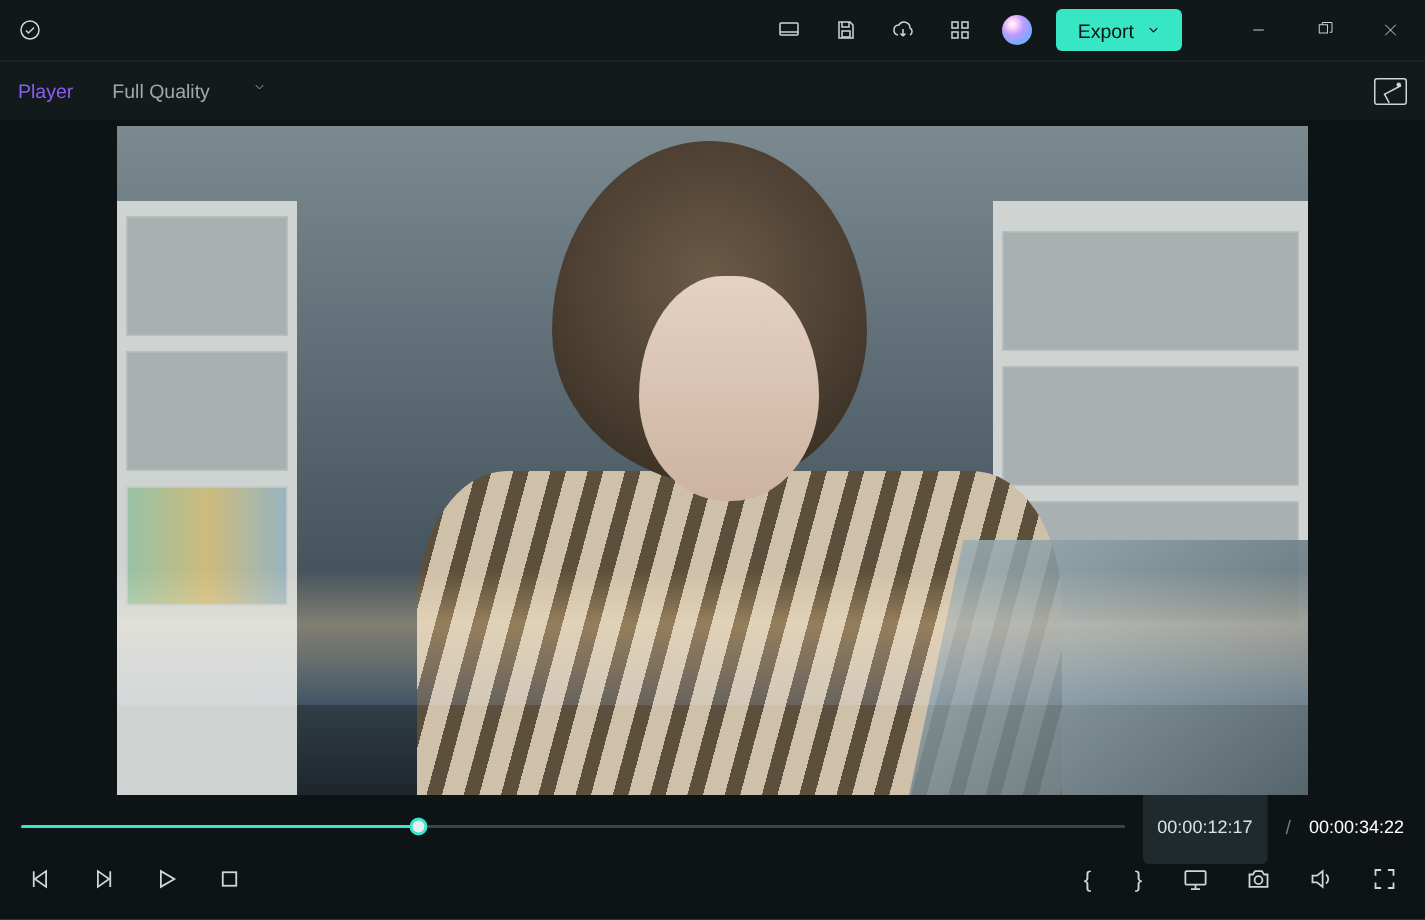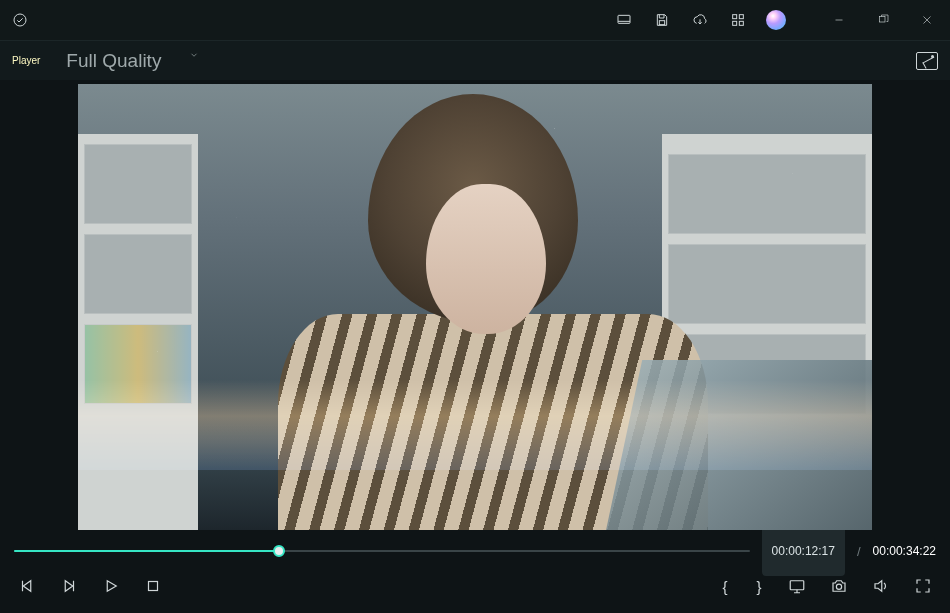--- a/index.html
+++ b/index.html
@@ -9,22 +9,22 @@
   .titlebar .spacer { flex: 1; }
   .titlebar .right-icons { display: flex; align-items: center; gap: 14px; }
   .icon-btn { width: 24px; height: 24px; display: flex; align-items: center; justify-content: center; color: #cfd6d8; cursor: pointer; }
   .icon-btn svg { width: 16px; height: 16px; stroke: currentColor; fill: none; stroke-width: 1.5; }
   .win-btn { width: 30px; height: 30px; display: flex; align-items: center; justify-content: center; color: #cfd6d8; cursor: pointer; }
   .win-btn svg { width: 12px; height: 12px; stroke: currentColor; fill: none; stroke-width: 1.3; }
   .export-btn { background: #36e6c4; color: #0e1416; border-radius: 4px; height: 28px; padding: 0 14px; display: flex; align-items: center; gap: 8px; cursor: pointer; font-size: 13px; }
   .export-btn svg { width: 10px; height: 10px; stroke: #0e1416; fill: none; stroke-width: 2; }
   .orb { width: 20px; height: 20px; border-radius: 50%; background: radial-gradient(circle at 35% 30%, #fff 0%, #ffd1f7 15%, #b89bff 40%, #7aa9ff 70%, #55e0ff 100%); }
   .subbar { height: 40px; background: #121a1c; display: flex; align-items: center; padding: 0 12px; border-top: 1px solid #1c2628; }
-  .subbar .player-label { font-size: 10px; margin-right: 26px; color:#fef9c3; }
-  .subbar .quality { display: flex; align-items: flex-start; gap: 28px; font-size: 19px; color: #9fa9ab; cursor: pointer; }
+  .subbar .player-label { font-size: 13px; margin-right: 26px; color:#8b5cf6; }
+  .subbar .quality { display: flex; align-items: flex-start; gap: 28px; font-size: 13px; color: #9fa9ab; cursor: pointer; }
   .subbar .quality svg { width: 10px; height: 10px; stroke: #9fa9ab; fill: none; stroke-width: 1.6; }
   .subbar .spacer { flex: 1; }
   .subbar .snapshot-icon { width: 22px; height: 18px; border:1.5px solid #cfd6d8; border-radius:2px; position:relative; cursor:pointer; display:flex; align-items:center; justify-content:center; }
   .subbar .snapshot-icon::before { content:""; position:absolute; width:12px; height:6px; border-top:1.5px solid #cfd6d8; border-left:1.5px solid #cfd6d8; transform: rotate(-28deg) translateY(3px) translateX(1px); }
   .subbar .snapshot-icon .dot { position:absolute; top:2px; right:3px; width:3px; height:3px; border-radius:50%; background:#cfd6d8; }
   .preview-area { height: 454px; background: #0e1416; display:flex; align-items:center; justify-content:center; }
   .video-frame { width: 794px; height: 446px; background:#2a3136; position:relative; overflow:hidden; }
   
   .video-frame .bg { position:absolute; inset:0; background: linear-gradient(180deg, #7b8a8f 0%, #63717a 30%, #3a4a52 80%, #1d262c 100%); }
   .video-frame .shelf { position:absolute; top:50px; bottom:0; background:#cfd3d1; }
@@ -93,20 +93,26 @@
       <svg viewBox="0 0 24 24">
           <rect x="4" y="4" width="6" height="6"></rect>
           <rect x="14" y="4" width="6" height="6"></rect>
           <rect x="4" y="14" width="6" height="6"></rect>
           <rect x="14" y="14" width="6" height="6"></rect>
         </svg>
     </div>
     <div class="icon-btn" style="cursor:pointer;">
       <div class="orb"></div>
     </div>
+    <div class="export-btn">
+      <span>Export</span>
+      <svg viewBox="0 0 24 24">
+          <path d="M6 9l6 6 6-6"></path>
+        </svg>
+    </div>
     <div style="width:8px;"></div>
     <div class="win-btn">
       <svg viewBox="0 0 24 24">
           <path d="M5 12h14"></path>
         </svg>
     </div>
     <div class="win-btn">
       <svg viewBox="0 0 24 24">
           <rect x="5" y="5" width="11" height="11"></rect>
           <path d="M9 5V2h13v13h-3"></path>

